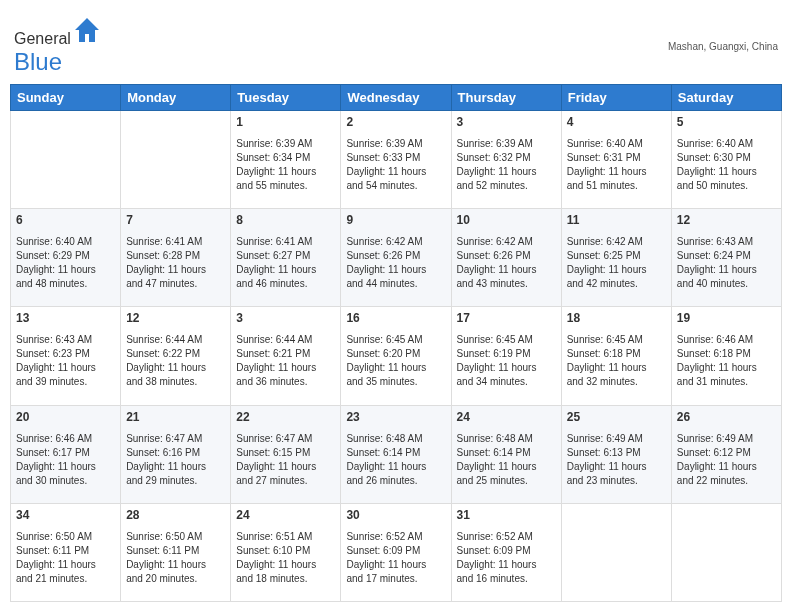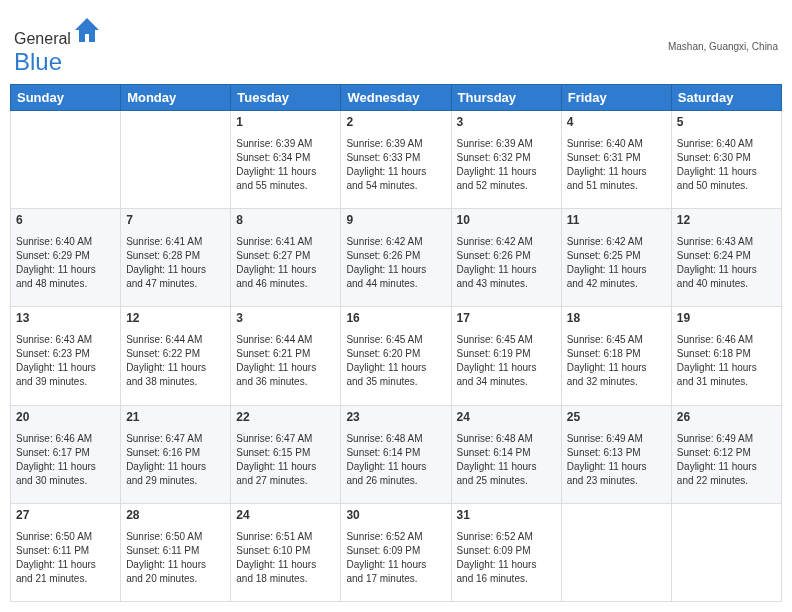--- a/index.html
+++ b/index.html
@@ -241,21 +241,21 @@
             <span class="day-num">25</span>
             <div class="day-info">Sunrise: 6:49 AM<br>Sunset: 6:13 PM<br>Daylight: 11 hours and 23 minutes.</div>
           </td>
           <td>
             <span class="day-num">26</span>
             <div class="day-info">Sunrise: 6:49 AM<br>Sunset: 6:12 PM<br>Daylight: 11 hours and 22 minutes.</div>
           </td>
         </tr>
         <tr class="row-odd">
           <td>
-            <span class="day-num">27</span>
+            <span class="day-num">34</span>
             <div class="day-info">Sunrise: 6:50 AM<br>Sunset: 6:11 PM<br>Daylight: 11 hours and 21 minutes.</div>
           </td>
           <td>
             <span class="day-num">28</span>
             <div class="day-info">Sunrise: 6:50 AM<br>Sunset: 6:11 PM<br>Daylight: 11 hours and 20 minutes.</div>
           </td>
           <td>
             <span class="day-num">24</span>
             <div class="day-info">Sunrise: 6:51 AM<br>Sunset: 6:10 PM<br>Daylight: 11 hours and 18 minutes.</div>
           </td>

